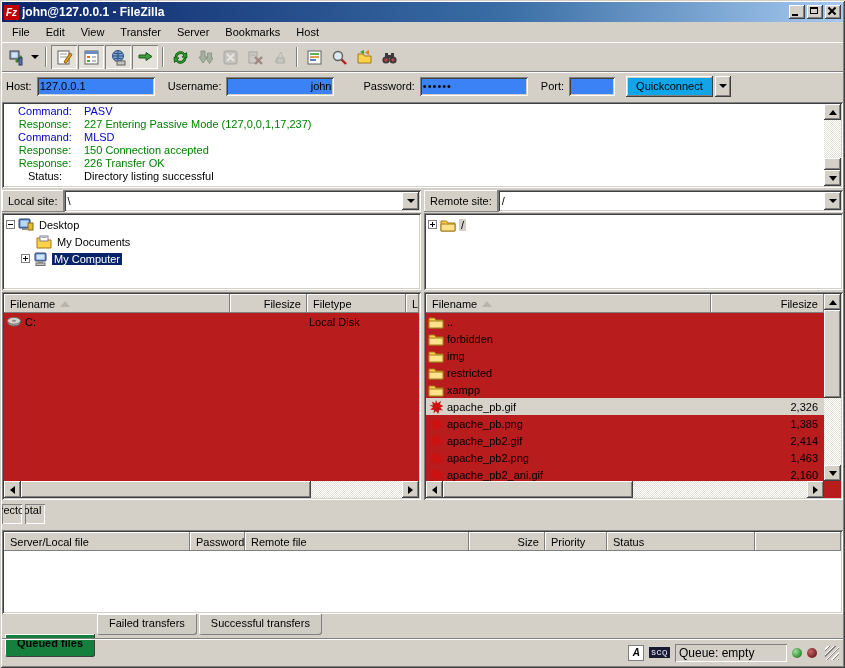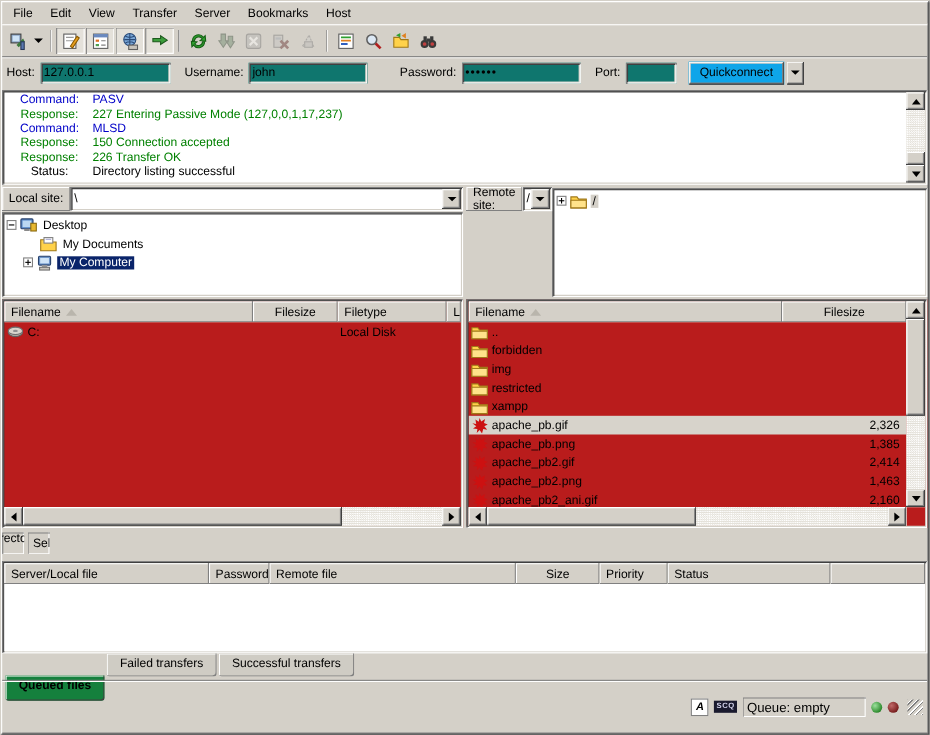--- a/index.html
+++ b/index.html
@@ -35,23 +35,23 @@
   .tool { width:24px; height:24px; display:flex; align-items:center; justify-content:center; background:transparent; }
   .tool.pressed { box-shadow: inset 1px 1px 0 #808080, inset -1px -1px 0 #FFFFFF; background:#E4E1DA; width:26px; height:24px; }
   .tool svg { width:17px; height:17px; }
   .tool.disabled svg { opacity:.45; filter:grayscale(70%); }
   .dd-arrow { width:12px; height:24px; display:flex; align-items:center; justify-content:center; }
   .tri-down { width:0; height:0; border-left:4px solid transparent; border-right:4px solid transparent; border-top:4px solid #000; }
 
   
   .quickbar { height:29px; flex:0 0 29px; display:flex; align-items:center; gap:5px; padding:0 4px; border-top:1px solid #808080; box-shadow: inset 0 1px 0 #FFFFFF; }
   .qc-label { white-space:nowrap; }
-  .qc-input { height:19px; border:none; outline:none; background:#0f766e; font:11px "Liberation Sans",sans-serif; padding:0 3px;
+  .qc-input { height:19px; border:none; outline:none; background:#3b82f6; font:11px "Liberation Sans",sans-serif; padding:0 3px;
     box-shadow: inset 1px 1px 0 #808080, inset -1px -1px 0 #FFFFFF, inset 2px 2px 0 #404040, inset -2px -2px 0 #D4D0C8; }
-  .qc-host { width:118px; } .qc-user { width:108px; } .qc-pass { width:108px; letter-spacing:1px;} .qc-port { width:46px; }
+  .qc-host { width:118px; } .qc-user { width:108px;text-align:right; } .qc-pass { width:108px; letter-spacing:1px;} .qc-port { width:46px; }
   .qc-btn { height:21px; padding:0 10px; background:#0ea5e9; font:11px "Liberation Sans",sans-serif; border:none;
     box-shadow: inset -1px -1px 0 #404040, inset 1px 1px 0 #FFFFFF, inset -2px -2px 0 #808080, inset 2px 2px 0 #D4D0C8; }
   .qc-dd { width:16px; height:21px; display:flex; align-items:center; justify-content:center; background:#D4D0C8;
     box-shadow: inset -1px -1px 0 #404040, inset 1px 1px 0 #FFFFFF, inset -2px -2px 0 #808080, inset 2px 2px 0 #D4D0C8; }
 
   
   .logwrap { height:86px; flex:0 0 86px; margin-top:2px; background:#fff; position:relative;
     box-shadow: inset 1px 1px 0 #808080, inset -1px -1px 0 #FFFFFF, inset 2px 2px 0 #404040, inset -2px -2px 0 #D4D0C8; padding:3px 20px 3px 4px; overflow:hidden; }
   .log-line { display:flex; height:13px; line-height:13px; white-space:nowrap;text-align:center; }
   .log-label { width:78px; flex:0 0 78px; }
@@ -75,21 +75,21 @@
   .hbtn { position:absolute; top:0; width:17px; height:17px; background:#D4D0C8; display:flex; align-items:center; justify-content:center;
     box-shadow: inset -1px -1px 0 #404040, inset 1px 1px 0 #FFFFFF, inset -2px -2px 0 #808080, inset 2px 2px 0 #D4D0C8; }
   .hbtn.left { left:0; } .hbtn.right { right:0; }
   .hthumb { position:absolute; top:0; height:17px; background:#D4D0C8;
     box-shadow: inset -1px -1px 0 #404040, inset 1px 1px 0 #FFFFFF, inset -2px -2px 0 #808080, inset 2px 2px 0 #D4D0C8; }
 
   
   .sites { height:100px; flex:0 0 100px; margin-top:2px; display:flex; }
   .pane-l { width:419px; flex:0 0 419px; display:flex; flex-direction:column; }
   .splitter { width:3px; flex:0 0 3px; }
-  .pane-r { flex:1; display:flex; flex-direction:row; }
+  .pane-r { flex:1; display:flex; flex-direction:column; }
   .sitebar { height:22px; flex:0 0 22px; display:flex; align-items:center; gap:0; }
   .site-label { padding:0 6px; height:22px; display:flex; align-items:center; background:#D4D0C8;
     box-shadow: inset -1px -1px 0 #808080, inset 1px 1px 0 #FFFFFF; }
   .combo { flex:1; height:22px; background:#fff; display:flex; align-items:center; position:relative;
     box-shadow: inset 1px 1px 0 #808080, inset -1px -1px 0 #FFFFFF, inset 2px 2px 0 #404040, inset -2px -2px 0 #D4D0C8; padding:0 20px 0 4px; }
   .combo-btn { position:absolute; right:2px; top:2px; bottom:2px; width:17px; background:#D4D0C8; display:flex; align-items:center; justify-content:center;
     box-shadow: inset -1px -1px 0 #404040, inset 1px 1px 0 #FFFFFF, inset -2px -2px 0 #808080, inset 2px 2px 0 #D4D0C8; }
   .treepane { flex:1; background:#fff; margin-top:1px; overflow:hidden; padding:3px 2px 2px 4px;
     box-shadow: inset 1px 1px 0 #808080, inset -1px -1px 0 #FFFFFF, inset 2px 2px 0 #404040, inset -2px -2px 0 #D4D0C8; }
   .tree-row { display:flex; align-items:center; height:17px; gap:3px; white-space:nowrap; }
@@ -102,21 +102,21 @@
   .tree-label.selected { background:#0A246A; color:#fff; }
   .tree-label.inactive-sel { background:#D4D0C8; }
 
   
   .lists { height:208px; flex:0 0 208px; margin-top:2px; display:flex; }
   .listpane { background:#b91c1c; display:flex; flex-direction:column; overflow:hidden; position:relative;
     box-shadow: inset 1px 1px 0 #808080, inset -1px -1px 0 #FFFFFF, inset 2px 2px 0 #404040, inset -2px -2px 0 #D4D0C8; padding:2px; }
   .cols { height:19px; flex:0 0 19px; display:flex; }
   .col { background:#D4D0C8; display:flex; align-items:center; padding:0 6px; gap:5px; white-space:nowrap; overflow:hidden;
     box-shadow: inset -1px -1px 0 #808080, inset 1px 1px 0 #FFFFFF; }
-  .col.num { justify-content:center; }
+  .col.num { justify-content:flex-end; }
   .sort-asc { width:0; height:0; border-left:5px solid transparent; border-right:5px solid transparent; border-bottom:6px solid #B9B5AC; }
   .listbody { flex:1; overflow:hidden; }
   .frow { display:flex; align-items:center; height:17px; white-space:nowrap; }
   .frow.selected { background:#D7D3CB; }
   .fcell { display:flex; align-items:center; gap:3px; padding:0 2px; overflow:hidden; }
   .fcell.num { justify-content:flex-end; padding-right:6px; }
   .ficon { width:16px; height:16px; flex:0 0 16px; }
 
   .liststatus { height:20px; flex:0 0 20px; margin-top:2px; display:flex; align-items:center; padding:0 5px; white-space:nowrap; overflow:hidden;
     box-shadow: inset 1px 1px 0 #808080, inset -1px -1px 0 #FFFFFF; }
@@ -144,20 +144,35 @@
   .led.green { background:radial-gradient(circle at 35% 35%, #9CE09C, #2E8B2E 70%, #145214); }
   .led.red { background:radial-gradient(circle at 35% 35%, #C06868, #7A1F1F 70%, #3F0E0E); }
   .grip { width:14px; height:14px; background:
     repeating-linear-gradient(135deg, transparent 0 2px, #FFFFFF 2px 3px, #808080 3px 4px); margin-left:3px; }
 </style>
 </head>
 <body>
 
 <div class="window">
 
+  <div class="titlebar">
+    <div class="fz-icon">Fz</div>
+    <div class="title-text">john@127.0.0.1 - FileZilla</div>
+    <div class="winbtns">
+      <div class="winbtn">
+          <span class="glyph-min"></span>
+        </div>
+      <div class="winbtn">
+          <span class="glyph-max"></span>
+        </div>
+      <div class="winbtn">
+          <span class="glyph-close"></span>
+        </div>
+    </div>
+  </div>
 
   <div class="menubar">
     <div class="menu-item">File</div>
     <div class="menu-item">Edit</div>
     <div class="menu-item">View</div>
     <div class="menu-item">Transfer</div>
     <div class="menu-item">Server</div>
     <div class="menu-item">Bookmarks</div>
     <div class="menu-item">Host</div>
   </div>

